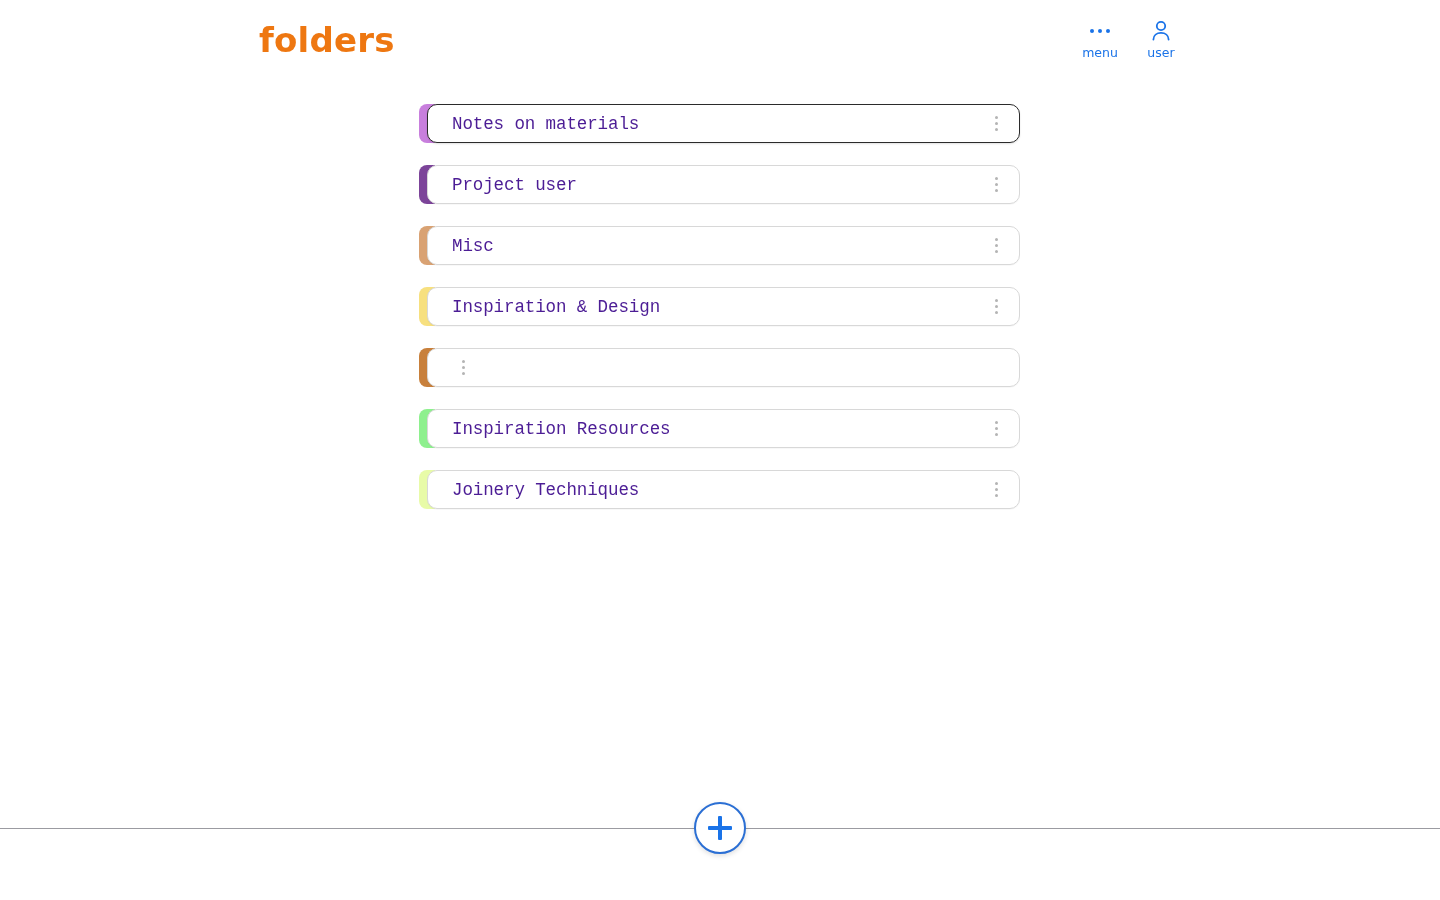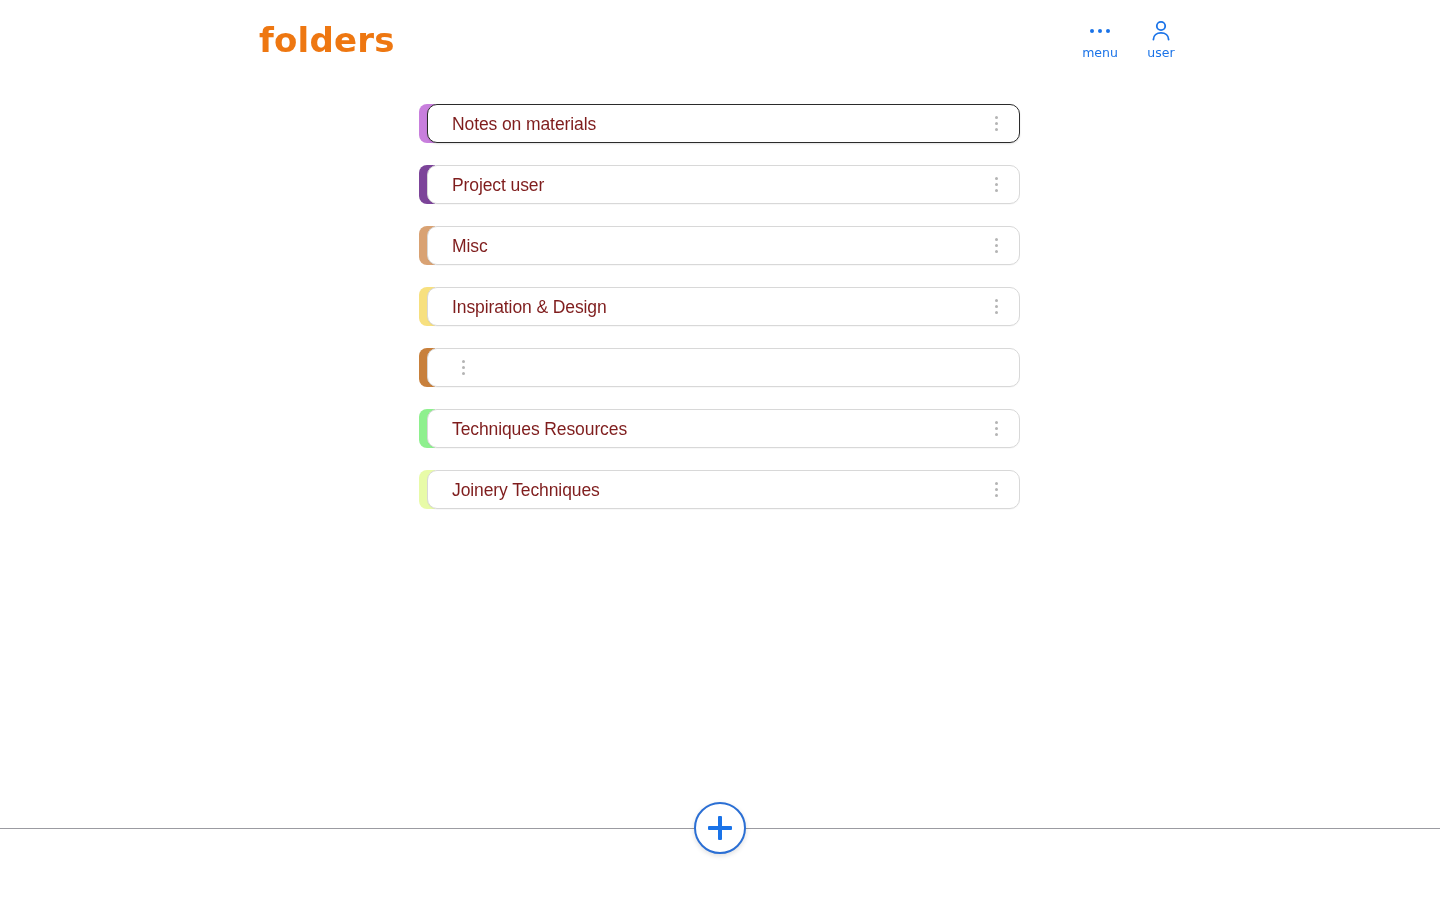--- a/index.html
+++ b/index.html
@@ -140,22 +140,22 @@
 
   .folder-row.is-active .folder-card {
     border-color: #2b2b2b;
     box-shadow: 0 1px 2px rgba(0,0,0,0.12);
   }
 
   .folder-name {
     flex: 1 1 auto;
     font-size: 17.5px;
     line-height: 22px;
-    color: #7f1d1d;
-    font-family: Liberation Sans, sans-serif;
+    color: #4c1d95;
+    font-family: Liberation Mono, monospace;
     white-space: nowrap;
     overflow: hidden;
     text-overflow: ellipsis;
     letter-spacing: -0.1px;
   }
 
   .row-menu {
     flex: 0 0 auto;
     width: 22px;
     height: 28px;
@@ -296,21 +296,21 @@
           <div class="row-menu">
             <i></i>
             <i></i>
             <i></i>
           </div>
         </div>
       </div>
       <div class="folder-row">
         <div class="color-tab" style="background: rgb(142, 240, 142);"></div>
         <div class="folder-card">
-          <div class="folder-name">Techniques Resources</div>
+          <div class="folder-name">Inspiration Resources</div>
           <div class="row-menu">
             <i></i>
             <i></i>
             <i></i>
           </div>
         </div>
       </div>
       <div class="folder-row">
         <div class="color-tab" style="background: rgb(232, 251, 168);"></div>
         <div class="folder-card">

